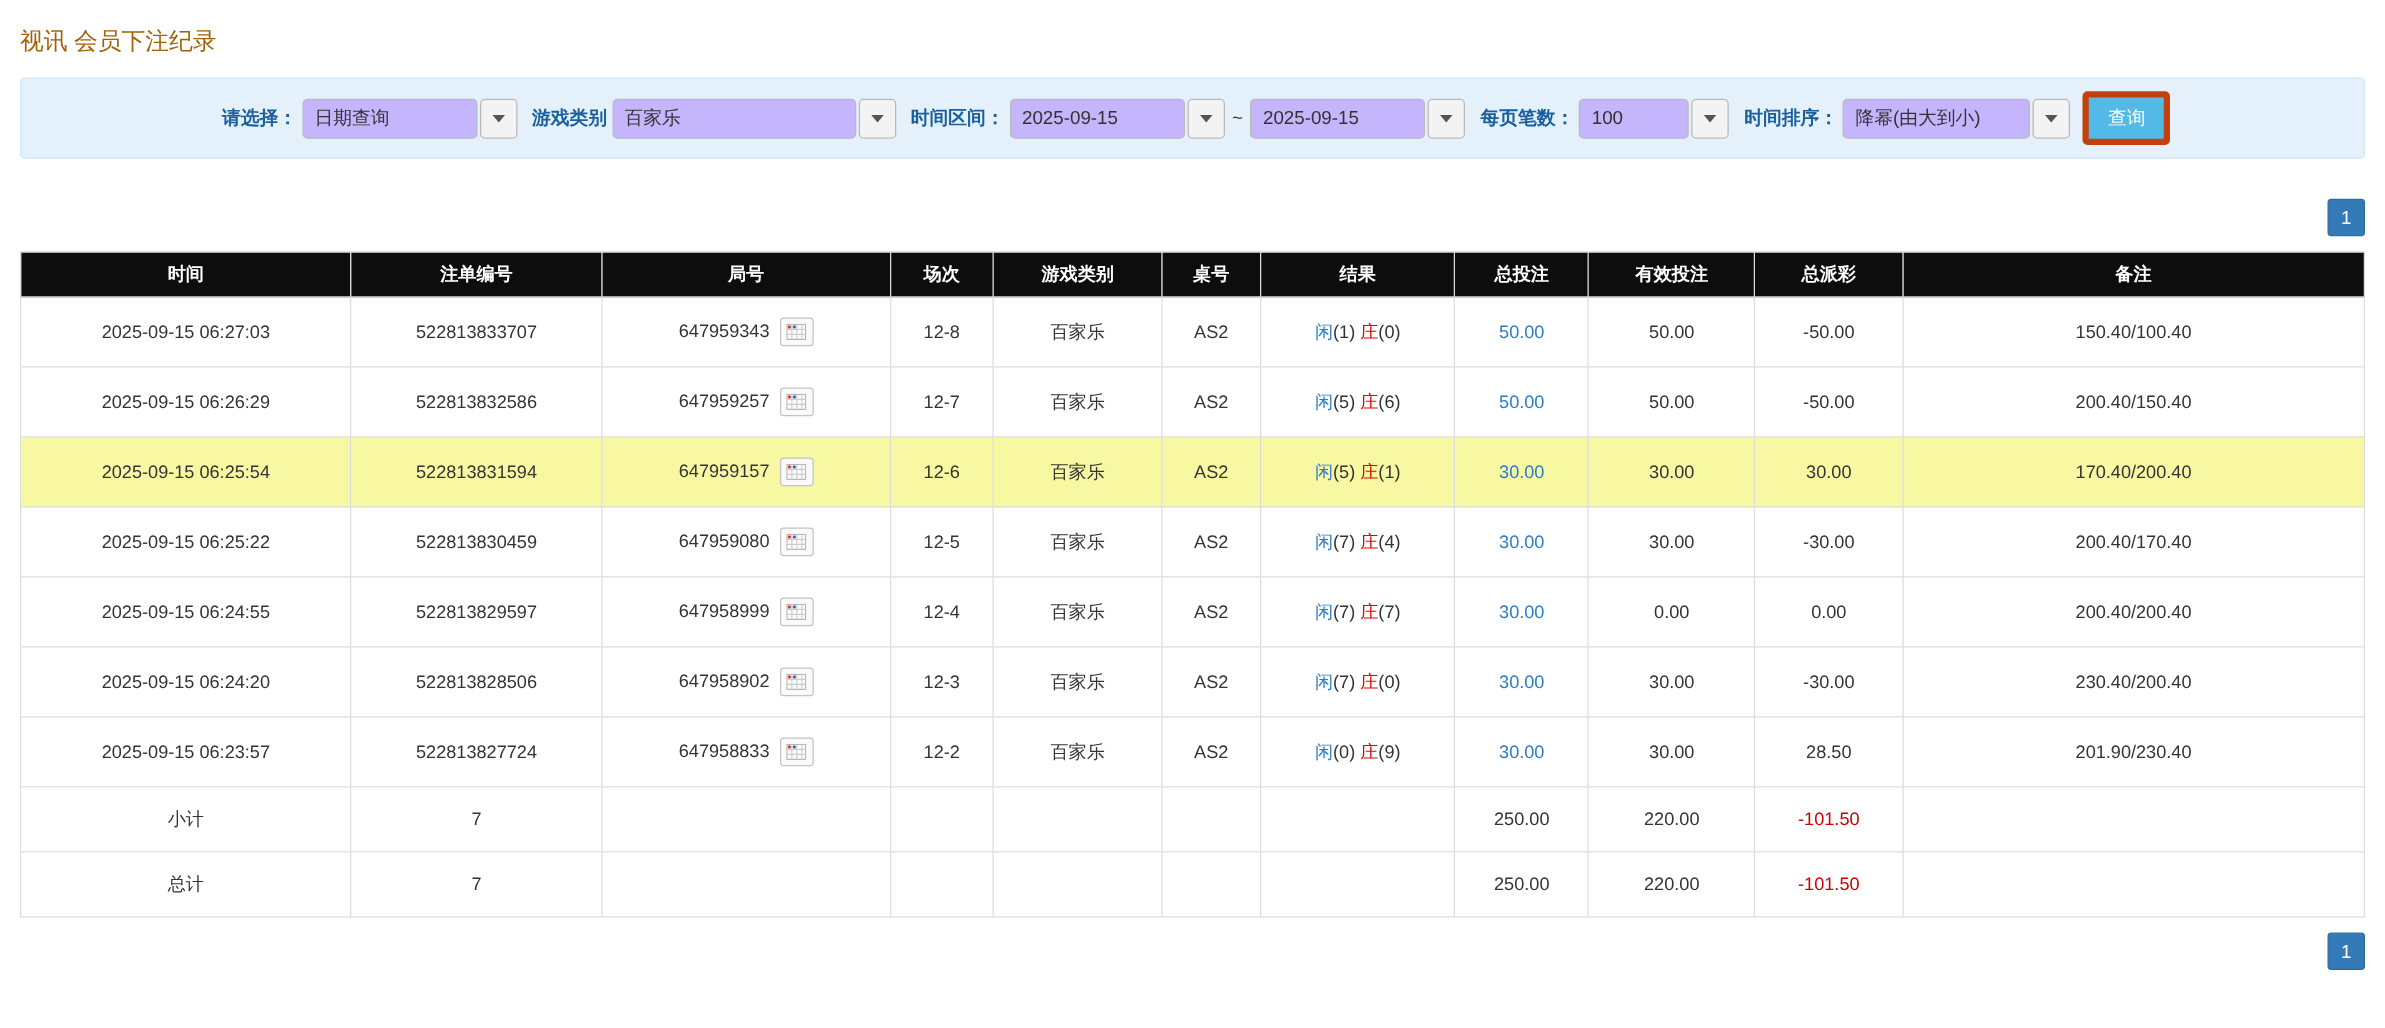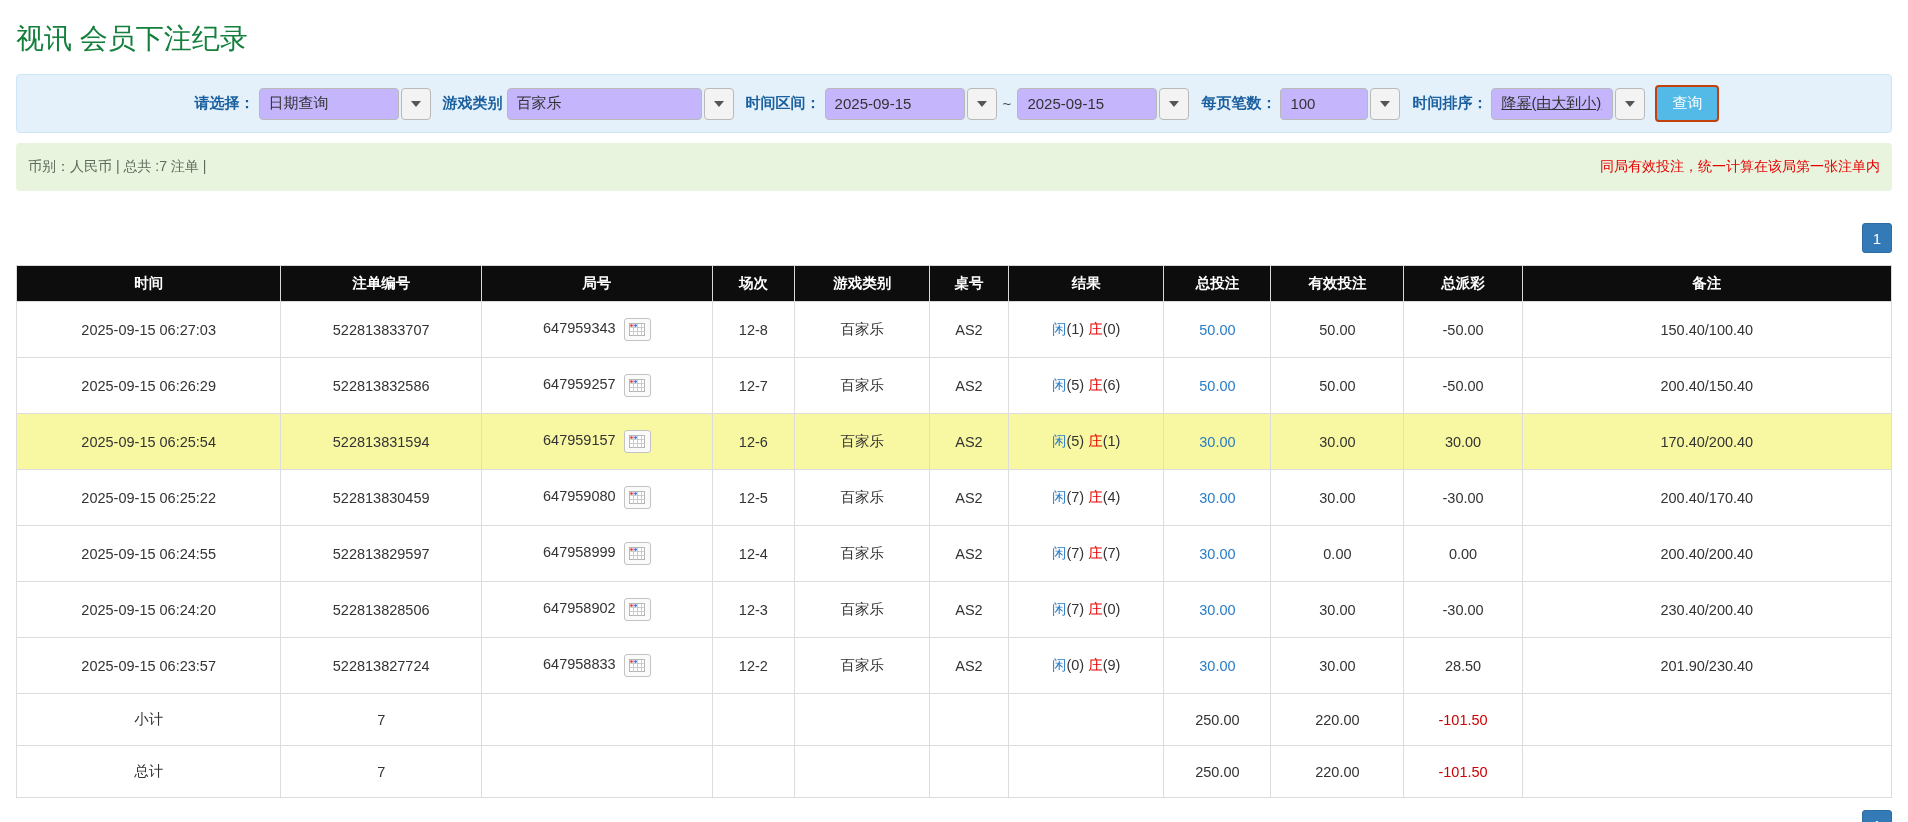--- a/index.html
+++ b/index.html
@@ -5,23 +5,23 @@
   * { box-sizing: border-box; }
   html, body { margin: 0; padding: 0; background: #fff; }
   body {
     font-family: "Liberation Sans", "DejaVu Sans", sans-serif;
     color: #333;
     min-width: 1880px;
   }
   .page { padding: 10px 16px 30px; }
 
   .page-title {
-    font-size: 28px;
+    font-size: 19px;
     font-weight: 500;
-    color: #15803d;
+    color: #a16207;
     margin: 10px 0 16px;
   }
 
   
   .filter-bar {
     background: #e4f1fb;
     border: 1px solid #cde6f6;
     border-radius: 4px;
     padding: 10px 8px;
     display: flex;
@@ -64,33 +64,33 @@
     width: 0; height: 0;
     border-left: 5px solid transparent;
     border-right: 5px solid transparent;
     border-top: 6px solid #555;
     display: inline-block;
   }
   .tilde { margin: 0 6px; color: #444; font-size: 15px; }
   .search-btn {
     margin-left: 10px;
     background: #53b9e6;
-    border: 2px solid #c2410c;
+    border: 5px solid #c2410c;
     color: #fff;
     font-size: 15px;
     padding: 7px 15px;
     border-radius: 4px;
     cursor: pointer;
     font-family: "Liberation Sans", "DejaVu Sans", sans-serif;
   }
 
   .w140 { width: 140px; }
   .w195 { width: 195px; }
   .w88  { width: 88px; }
-  .w150 { width: 122px; text-decoration: underline; }
+  .w150 { width: 150px; }
 
   
   .summary-bar {
     margin-top: 10px;
     background: #e8f4dd;
     border-radius: 4px;
     padding: 15px 12px;
     display: flex;
     justify-content: space-between;
     align-items: center;
@@ -217,24 +217,20 @@
     <span class="combo">
       <input class="combo-input w150" value="降幂(由大到小)" style="">
       <button class="combo-btn">
           <span class="caret"></span>
         </button>
     </span>
 
     <button class="search-btn">查询</button>
   </div>
 
-  <div class="summary-bar">
-    <span class="summary-left">币别：人民币 | 总共 :7 注单 |</span>
-    <span class="summary-right">同局有效投注，统一计算在该局第一张注单内</span>
-  </div>
 
   <div class="pager top">
     <button class="page-btn">1</button>
   </div>
 
   <table class="records">
     <colgroup>
       <col style="width:14.1%">
         <col style="width:10.7%">
         <col style="width:12.3%">

